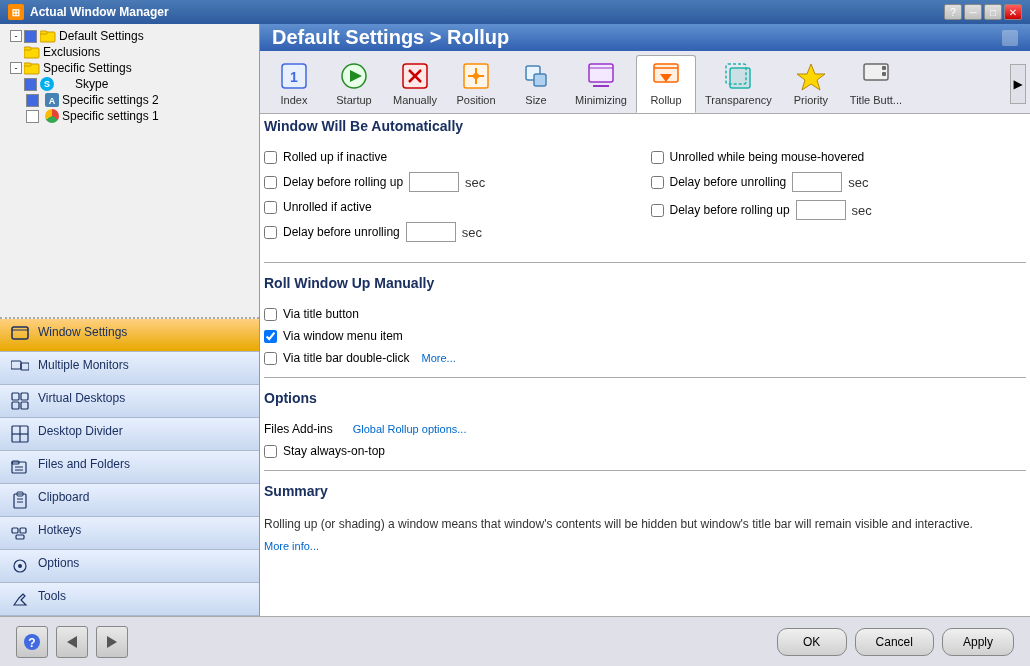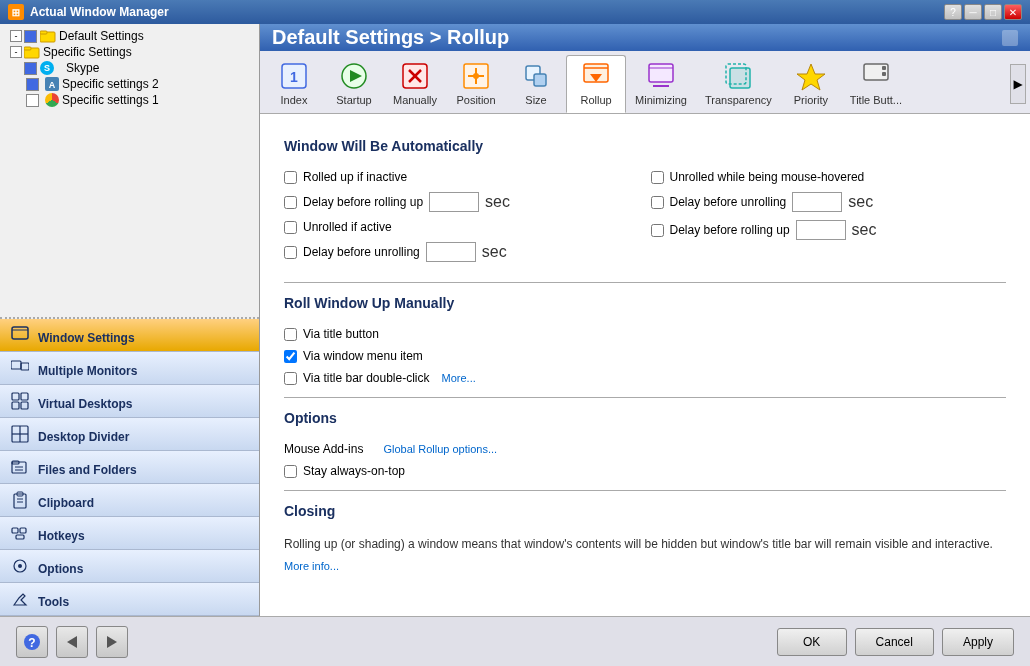--- a/index.html
+++ b/index.html
@@ -47,26 +47,26 @@
     }
     .tree-item .indent { display: inline-block; }
     .tree-item .checkbox { width: 13px; height: 13px; border: 1px solid #888; background: white; margin-right: 3px; display: inline-flex; align-items: center; justify-content: center; font-size: 9px; flex-shrink: 0; }
     .tree-item .checkbox.checked { background: #4169e1; color: white; }
     .expand-btn { width: 12px; height: 12px; border: 1px solid #888; background: white; display: inline-flex; align-items: center; justify-content: center; font-size: 9px; margin-right: 2px; flex-shrink: 0; cursor: pointer; }
 
     
     .sidebar-nav { border-top: 2px dotted #aaa; }
     .nav-item {
       display: flex;
-      align-items: flex-end;
+      align-items: flex-start;
       padding: 6px 10px;
       background: linear-gradient(to bottom, #e8f0fe, #c8d8f0);
       border-bottom: 1px solid #aab8d0;
       cursor: pointer;
-      font-weight: bold;
+      font-weight: normal;
       color: #1a3060;
       font-size: 12px;
     }
     .nav-item.active {
       background: linear-gradient(to bottom, #ffd080, #e8a800);
       color: #1a3060;
     }
     .nav-icon { width: 20px; height: 20px; margin-right: 8px; flex-shrink: 0; display: flex; align-items: center; justify-content: center; }
 
     
@@ -119,21 +119,21 @@
       border-bottom-color: white;
       z-index: 1;
     }
     .tab-icon { width: 32px; height: 32px; margin-bottom: 2px; display: flex; align-items: center; justify-content: center; }
     .toolbar-arrow { width: 16px; height: 40px; background: #e0e0e8; border: 1px solid #aaa; display: flex; align-items: center; justify-content: center; cursor: pointer; margin-left: auto; }
 
     
     .content-scroll {
       flex: 1;
       overflow-y: auto;
-      padding: 24px;
+      padding: 4px;
       background: white;
     }
 
     .section-title {
       font-size: 14px;
       font-weight: bold;
       color: #1a3060;
       margin-bottom: 12px;
       padding-bottom: 4px;
     }
@@ -154,21 +154,21 @@
       margin-bottom: 8px;
     }
     .spin-input {
       width: 50px;
       height: 20px;
       border: 1px solid #999;
       padding: 1px 4px;
       font-size: 11px;
       text-align: right;
     }
-    .sec-label { font-size: 16px; color: #333; }
+    .sec-label { font-size: 13px; color: #333; }
 
     .two-col { display: flex; gap: 11px; }
     .col-left { flex: 1; }
     .col-right { flex: 1; }
 
     .divider { border-top: 1px solid #aaa; margin: 12px 0; }
 
     .link-text { color: #0066cc; text-decoration: none; cursor: pointer; font-size: 11px; }
 
     .summary-text { font-size: 12px; color: #333; line-height: 1.5; margin-bottom: 6px; }
@@ -190,21 +190,21 @@
       border: 1px solid #888;
       border-radius: 3px;
       display: flex; align-items: center; justify-content: center;
       cursor: pointer; font-size: 14px;
     }
     .bottom-right { display: flex; gap: 8px; }
     .action-btn {
       padding: 6px 20px;
       background: linear-gradient(to bottom, #f0f0f0, #d0d0d0);
       border: 1px solid #888;
-      border-radius: 3px;
+      border-radius: 10px;
       cursor: pointer;
       font-size: 12px;
       min-width: 70px;
     }
     .action-btn.primary { background: linear-gradient(to bottom, #f0f0f0, #d0d0d0); }
 
     
     .content-scroll::-webkit-scrollbar { width: 14px; }
     .content-scroll::-webkit-scrollbar-track { background: #f0f0f0; border-left: 1px solid #ccc; }
     .content-scroll::-webkit-scrollbar-thumb { background: linear-gradient(to right, #c0c0c0, #a0a0a0); border: 1px solid #888; }
@@ -243,40 +243,50 @@
           </span>
         <span style="display:inline-flex;align-items:center;margin-right:3px;">
           <svg width="16" height="14">
               <rect x="0" y="3" width="15" height="10" rx="1" fill="#ffd700" stroke="#cc9900" stroke-width="1"></rect>
               <rect x="0" y="2" width="7" height="3" rx="1" fill="#ffd700" stroke="#cc9900" stroke-width="1"></rect>
             </svg>
         </span>
         <span>Default Settings</span>
       </div>
 
+      <div class="tree-item">
+        <span class="indent" style="width:18px"></span>
+        <span style="display:inline-flex;align-items:center;margin-right:3px;">
+          <svg width="16" height="14">
+              <rect x="0" y="3" width="15" height="10" rx="1" fill="#ffd700" stroke="#cc9900" stroke-width="1"></rect>
+              <rect x="0" y="2" width="7" height="3" rx="1" fill="#ffd700" stroke="#cc9900" stroke-width="1"></rect>
+            </svg>
+        </span>
+        <span>Exclusions</span>
+      </div>
 
       <div class="tree-item">
         <span class="indent" style="width:4px"></span>
         <span class="expand-btn">-</span>
         <span style="display:inline-flex;align-items:center;margin-right:3px;">
           <svg width="16" height="14">
               <rect x="0" y="3" width="15" height="10" rx="1" fill="#ffd700" stroke="#cc9900" stroke-width="1"></rect>
               <rect x="0" y="2" width="7" height="3" rx="1" fill="#ffd700" stroke="#cc9900" stroke-width="1"></rect>
             </svg>
         </span>
         <span>Specific Settings</span>
       </div>
 
       <div class="tree-item" style="padding-left:0">
         <span class="indent" style="width:20px"></span>
         <span class="checkbox checked">
             <span class="checked-mark">✓</span>
           </span>
         <span class="skype-icon">S</span>
-        <span style="margin-left:12px;">Skype</span>
+        <span style="margin-left:21px;">Skype</span>
       </div>
 
       <div class="tree-item">
         <span class="indent" style="width:20px"></span>
         <span class="checkbox checked">
             <span class="checked-mark">✓</span>
           </span>
         <span style="display:inline-flex;align-items:center;margin:0 3px;">
           <svg width="14" height="14">
               <rect width="14" height="14" rx="2" fill="#4682b4"></rect>
@@ -442,40 +452,40 @@
       <div class="toolbar-tab">
         <div class="tab-icon">
           <svg width="32" height="32">
               <rect x="6" y="6" width="14" height="14" rx="2" fill="#e8f4ff" stroke="#4682b4" stroke-width="1.5"></rect>
               <rect x="14" y="14" width="12" height="12" rx="2" fill="#b0d0f0" stroke="#4682b4" stroke-width="1.5"></rect>
             </svg>
         </div>
         <span>Size</span>
       </div>
 
+      <div class="toolbar-tab">
+        <div class="tab-icon">
+          <svg width="32" height="32">
+              <rect x="4" y="4" width="24" height="18" rx="2" fill="#f4e8ff" stroke="#9932cc" stroke-width="1.5"></rect>
+              <line x1="4" y1="8" x2="28" y2="8" stroke="#9932cc" stroke-width="1"></line>
+              <line x1="8" y1="26" x2="24" y2="26" stroke="#9932cc" stroke-width="2"></line>
+            </svg>
+        </div>
+        <span>Minimizing</span>
+      </div>
+
       <div class="toolbar-tab active">
         <div class="tab-icon">
           <svg width="32" height="32">
               <rect x="4" y="4" width="24" height="18" rx="2" fill="#fff0e0" stroke="#ff6600" stroke-width="1.5"></rect>
               <line x1="4" y1="8" x2="28" y2="8" stroke="#ff6600" stroke-width="1.5"></line>
               <polygon points="16,22 10,14 22,14" fill="#ff6600"></polygon>
             </svg>
         </div>
         <span>Rollup</span>
-      </div>
-
-      <div class="toolbar-tab">
-        <div class="tab-icon">
-          <svg width="32" height="32">
-              <rect x="4" y="4" width="24" height="18" rx="2" fill="#f4e8ff" stroke="#9932cc" stroke-width="1.5"></rect>
-              <line x1="4" y1="8" x2="28" y2="8" stroke="#9932cc" stroke-width="1"></line>
-              <line x1="8" y1="26" x2="24" y2="26" stroke="#9932cc" stroke-width="2"></line>
-            </svg>
-        </div>
-        <span>Minimizing</span>
       </div>
 
       <div class="toolbar-tab">
         <div class="tab-icon">
           <svg width="32" height="32">
               <rect x="4" y="4" width="20" height="20" rx="2" fill="none" stroke="#20b2aa" stroke-width="1.5" stroke-dasharray="3,2"></rect>
               <rect x="8" y="8" width="20" height="20" rx="2" fill="rgba(32,178,170,0.15)" stroke="#20b2aa" stroke-width="1.5"></rect>
             </svg>
         </div>
         <span>Transparency</span>
@@ -587,33 +597,33 @@
         <label>Via title bar double-click</label>
         <a class="link-text" style="margin-left:12px;">More...</a>
       </div>
 
       <div class="divider"></div>
 
       
       <div class="section-title">Options</div>
 
       <div style="display:flex;align-items:center;margin-bottom:8px;gap:20px;">
-        <span>Mouse Add-ins</span>
+        <span>Files Add-ins</span>
         <a class="link-text">Global Rollup options...</a>
       </div>
 
       <div class="checkbox-row">
         <input type="checkbox" style="">
         <label>Stay always-on-top</label>
       </div>
 
       <div class="divider"></div>
 
       
-      <div class="section-title">Closing</div>
+      <div class="section-title">Summary</div>
 
       <p class="summary-text">Rolling up (or shading) a window means that window's contents will be hidden but window's title bar will remain visible and interactive.</p>
       <a class="link-text">More info...</a>
 
     </div>
 
   </div>
 </div>
 
 <div class="bottom-bar">

